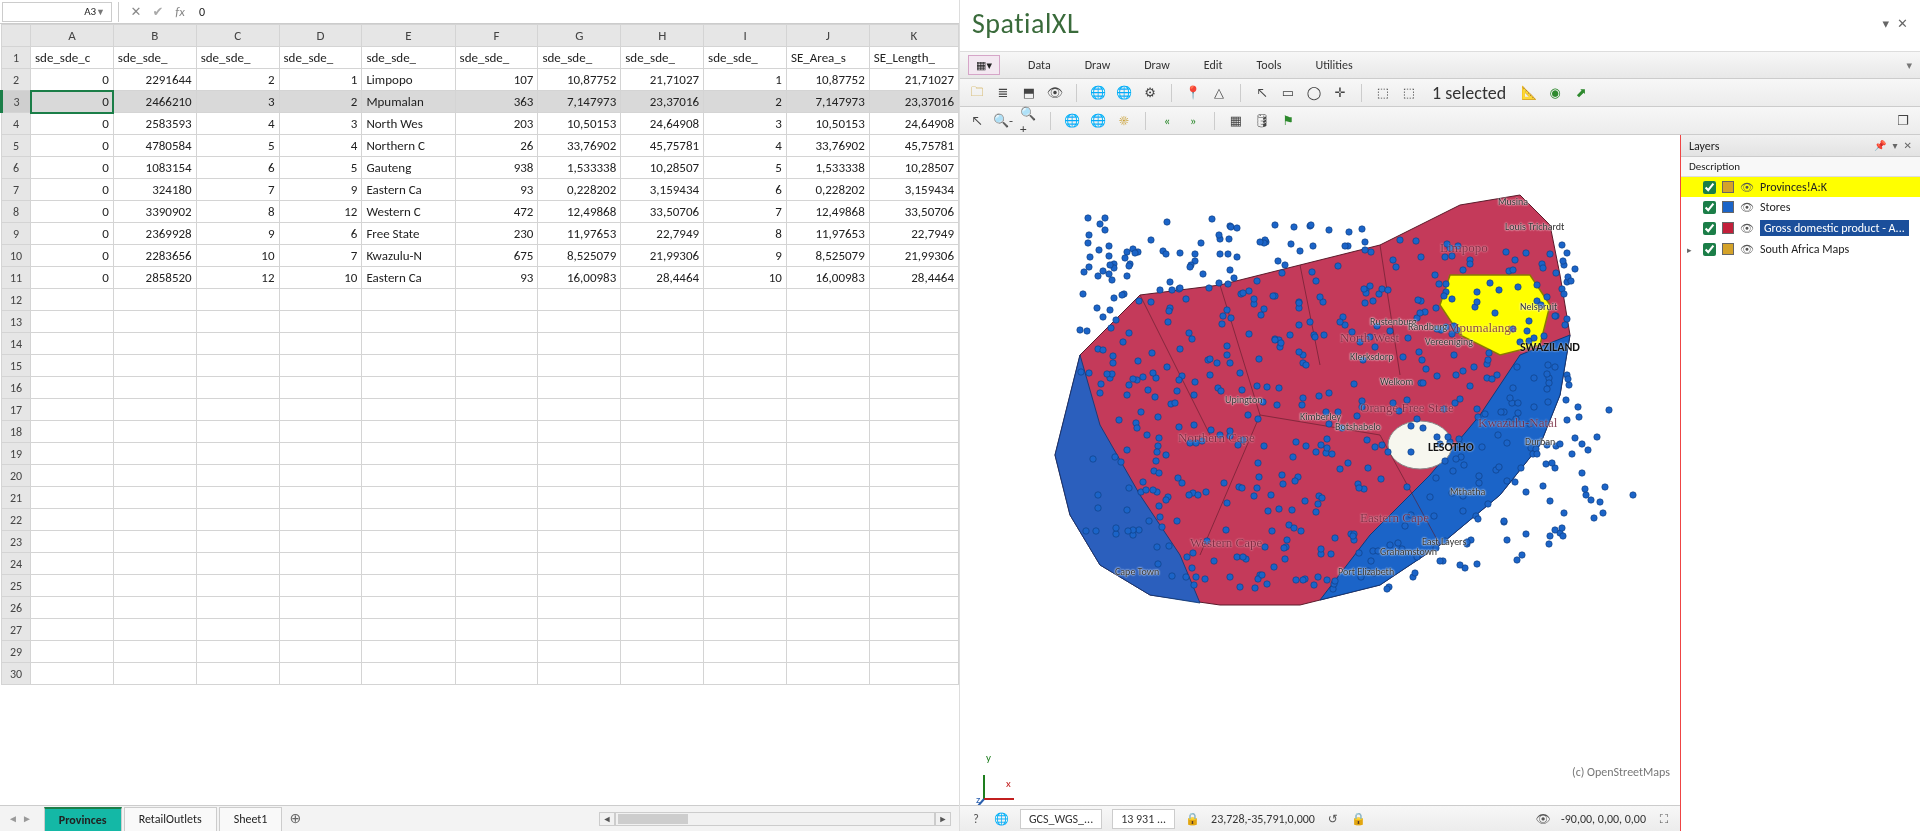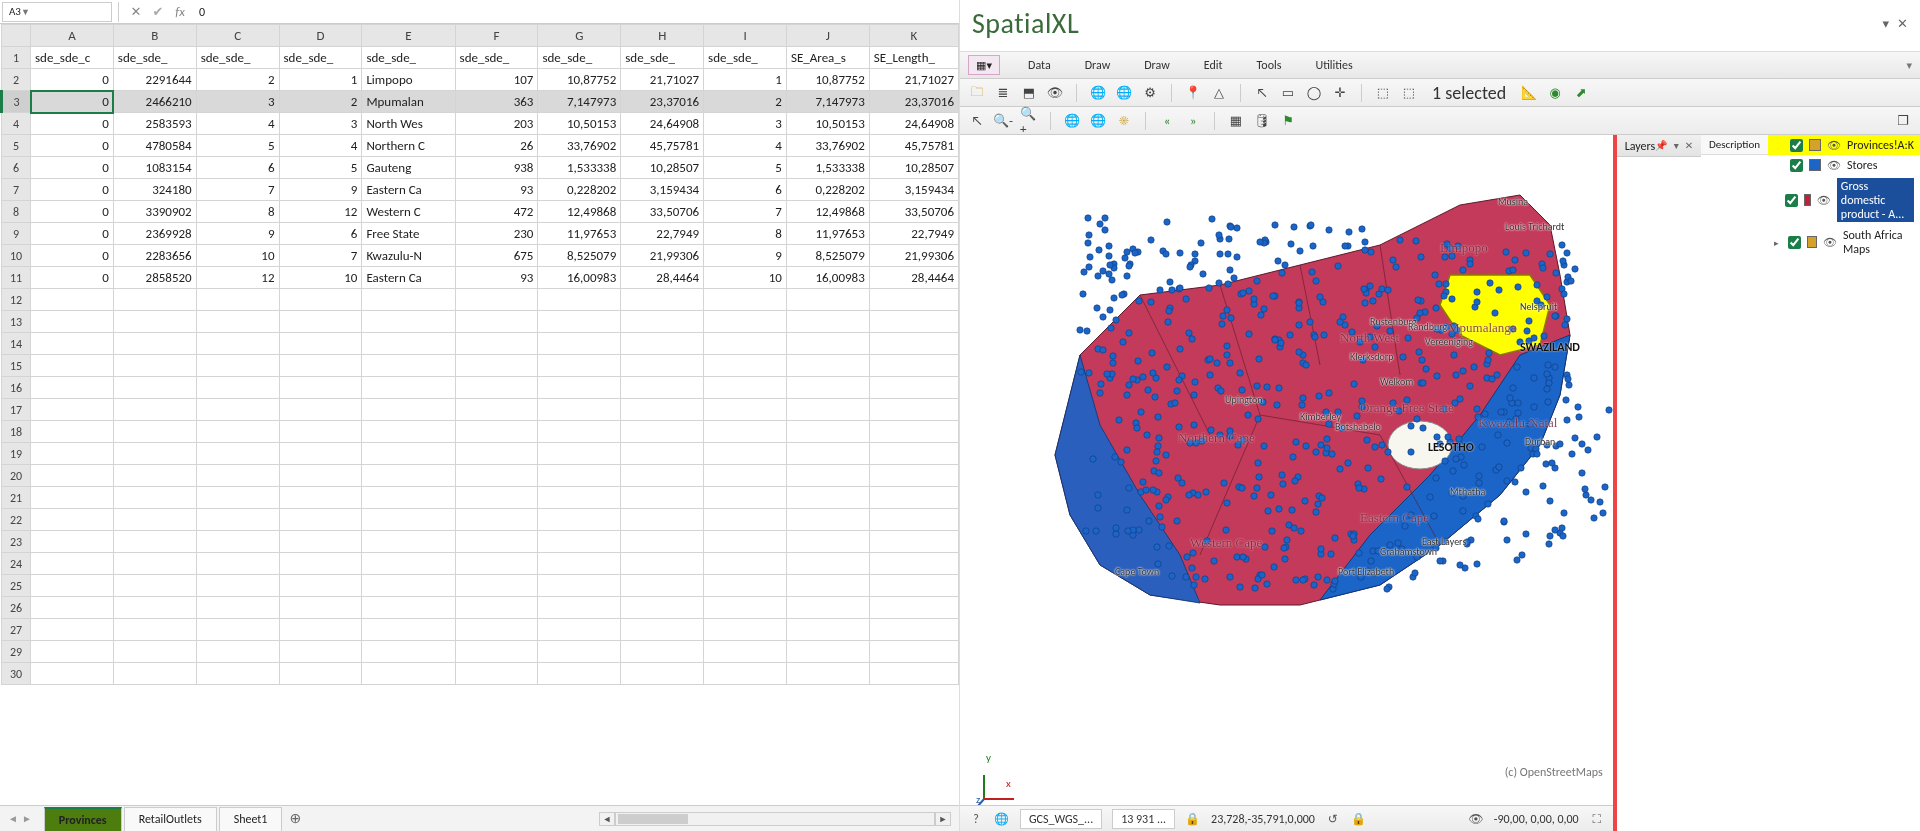--- a/index.html
+++ b/index.html
@@ -5,21 +5,21 @@
 * { box-sizing: border-box; margin: 0; padding: 0; font-family: "Segoe UI", Calibri, Arial, sans-serif; }
 body { background: #fff; font-size: 11px; color: #222; overflow: hidden; width: 1920px; height: 831px; }
 
 
 .app { display: flex; height: 100%; }
 .left-pane { flex: 0 0 960px; border-right: 1px solid #ddd; display: flex; flex-direction: column; position: relative; }
 .right-pane { flex: 1; display: flex; flex-direction: column; position: relative; }
 
 
 .formula-bar { display: flex; align-items: center; height: 24px; border-bottom: 1px solid #ccc; background: #fff; padding-left: 2px; }
-.name-box { width: 110px; height: 20px; border: 1px solid #ccc; background: #fff; display: flex; align-items: center; justify-content: flex-start; padding: 0 6px; }
+.name-box { width: 110px; height: 20px; border: 1px solid #ccc; background: #fff; display: flex; align-items: center; justify-content: flex-end; padding: 0 6px; }
 .name-box .dd { color:#777; font-size:9px;}
 .fbar-sep { width:1px; height:20px; background:#ccc; margin:0 6px; }
 .fbar-btn { width: 22px; height: 20px; display: flex; align-items: center; justify-content: center; color: #888; font-size: 13px; }
 .fbar-btn.check { color:#aaa; }
 .fbar-input { flex: 1; padding-left: 8px; font-size: 12px; }
 
 
 .grid-wrap { flex: 1; overflow: hidden; position: relative; }
 table.grid { border-collapse: collapse; table-layout: fixed; width: 100%; }
 table.grid th, table.grid td { border: 0.5px solid #d4d4d4; height: 22px; padding: 0 4px; font-size: 13px; white-space: nowrap; overflow: hidden; text-overflow: clip; }
@@ -31,21 +31,21 @@
 table.grid tr.sel td { background: #d9d9d9; }
 table.grid tr.sel th.rowhead { background: #cfcfcf; }
 table.grid th.rowhead.active { background: #cfcfcf; border-left: 3px solid #1b7e48; }
 .active-cell { outline: 2px solid #1b7e48; outline-offset: -1px; }
 
 
 .sheet-tabs { display:flex; align-items:center; height:26px; border-top:1px solid #ccc; background:#f3f3f3; padding-left:8px; }
 .st-nav { display:flex; gap:4px; margin-right:12px; color:#999; }
 .st-nav span { font-size:10px; }
 .tab { padding: 4px 14px; border:1px solid #ccc; border-bottom:none; background:#f9f9f9; margin-right:2px; font-size:12px;}
-.tab.active { background: #4d7c0f; font-weight:bold; border-top: 2px solid #1b7e48; }
+.tab.active { background: #14b8a6; font-weight:bold; border-top: 2px solid #1b7e48; }
 .tab-add { width:22px; text-align:center; color:#666; font-size:14px;}
 .hscroll { flex:1; display:flex; align-items:center; justify-content:flex-end; padding-right:8px; }
 .hscroll .track { flex:0 0 320px; height:14px; border:1px solid #ccc; background:#f1f1f1; position:relative; }
 .hscroll .thumb { position:absolute; left:2px; top:1px; width:70px; height:10px; background:#cdcdcd; }
 .hscroll .arr { width:16px; height:14px; border:1px solid #ccc; background:#f1f1f1; display:flex; align-items:center; justify-content:center; font-size:9px; color:#555;}
 
 
 .sx-title { display:flex; align-items:center; justify-content:space-between; padding: 6px 12px 10px 12px; }
 .sx-title h1 { font-size: 28px; font-weight: 300; color:#3a6b3b; letter-spacing:0.5px;text-align:center; }
 .sx-title .winbtn { display:flex; gap:8px; color:#666; font-size:13px; }
@@ -68,21 +68,21 @@
 .axis { position:absolute; left:10px; bottom:30px; font-size:11px; }
 .axis .y { color:#1e7e1e; position:absolute; left:16px; top:-24px; }
 .axis .x { color:#c21f1f; position:absolute; left:36px; top:2px; }
 .axis .z { color:#2a5fae; position:absolute; left:6px; top:18px; }
 
 .status { height:26px; border-top:1px solid #ccc; background:linear-gradient(#f7f7f7,#ececec); display:flex; align-items:center; gap:10px; padding:0 8px; font-size:12px; color:#333;}
 .status .box { border:1px solid #ccc; padding:2px 8px; background:#fff; }
 .status .ic { width:16px; text-align:center; color:#555; }
 
 
-.layers { flex:0 0 240px; border-left:4px solid #ef4444; display:flex; flex-direction:row; }
+.layers { flex:0 0 240px; border-left:1px solid #ef4444; display:flex; flex-direction:column; }
 .layers-hd { height:22px; background:linear-gradient(#f0f0f0,#e3e3e3); border-bottom:1px solid #ccc; display:flex; align-items:center; justify-content:space-between; padding:0 8px; font-size:12px;}
 .layers-hd .btns { display:flex; gap:6px; color:#666; font-size:10px;}
 .layers .colhdr { height:20px; border-bottom:1px solid #ddd; padding:3px 8px; font-size:11px; background:#f8f8f8;}
 .layer-row { display:flex; align-items:center; padding:3px 6px; gap:6px; font-size:12px; }
 .layer-row input[type=checkbox]{ accent-color:#1b7e48; }
 .layer-row .sw { width:12px; height:12px; border:1px solid #666; }
 .layer-row .eye { color:#555; font-size:11px; }
 .layer-row.hi { background:#ffff00; }
 .layer-row.sel .name { background:#1b4f9b; color:#fff; padding:1px 4px; }
 .layer-row .exp{ width:10px; color:#666; font-size:9px;}

